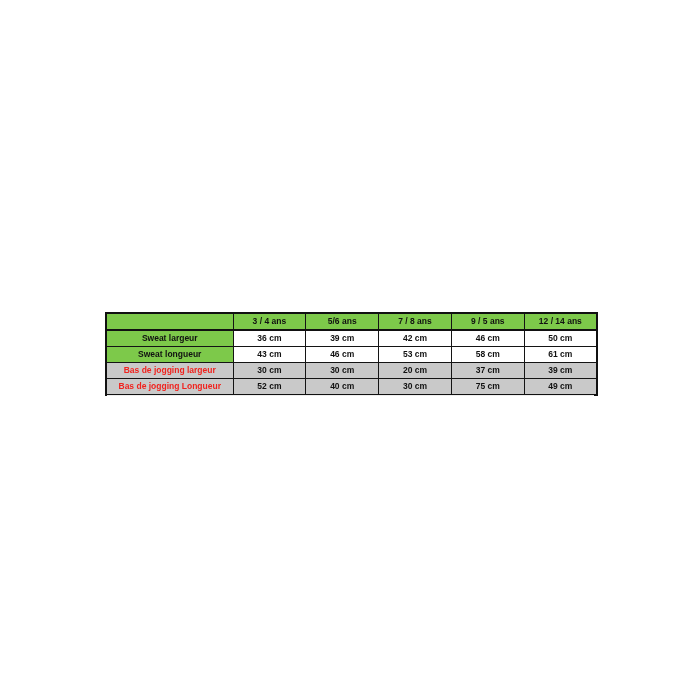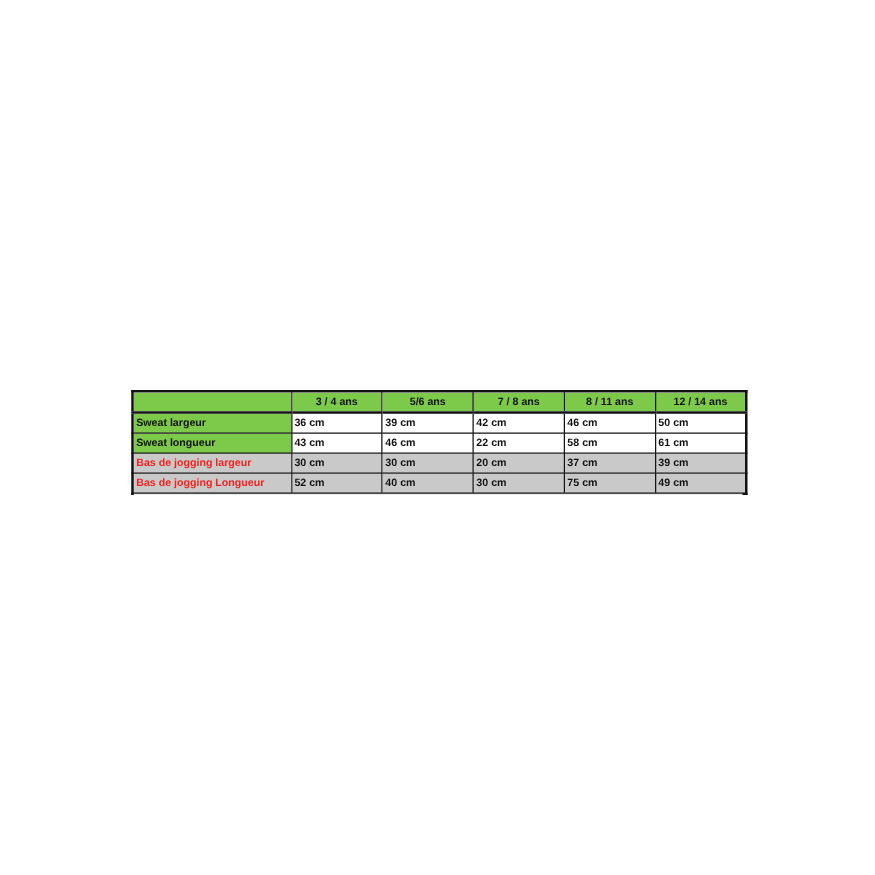--- a/index.html
+++ b/index.html
@@ -39,21 +39,21 @@
   }
 
   table.size-chart td,
   table.size-chart th {
     border: 1px solid #141414;
     height: 15px;
     padding: 0 2px;
     font-size: 8.5px;
     font-weight: bold;
     line-height: 15px;
-    text-align: left;
+    text-align: center;
     white-space: nowrap;
     overflow: hidden;
     font-family: "Liberation Sans", sans-serif;
   }
 
   
   col.c-label { width: 127px; }
   col.c-size  { width: 72.8px; }
 
   
@@ -118,38 +118,38 @@
         <col class="c-size">
         <col class="c-size">
       </colgroup>
       <tbody>
 
         <tr class="header-row">
           <td class="corner-cell"></td>
           <td>3 / 4 ans</td>
           <td>5/6 ans</td>
           <td>7 / 8 ans</td>
-          <td>8 / 11 ans</td>
+          <td>9 / 5 ans</td>
           <td>12 / 14 ans</td>
         </tr>
 
         <tr>
           <td class="label-cell label-green">Sweat largeur</td>
           <td class="val-white">36 cm</td>
           <td class="val-white">39 cm</td>
           <td class="val-white">42 cm</td>
           <td class="val-white">46 cm</td>
           <td class="val-white">50 cm</td>
         </tr>
 
         <tr>
           <td class="label-cell label-green">Sweat longueur</td>
           <td class="val-white">43 cm</td>
           <td class="val-white">46 cm</td>
-          <td class="val-white">22 cm</td>
+          <td class="val-white">53 cm</td>
           <td class="val-white">58 cm</td>
           <td class="val-white">61 cm</td>
         </tr>
 
         <tr>
           <td class="label-cell label-gray">Bas de jogging  largeur</td>
           <td class="val-gray">30 cm</td>
           <td class="val-gray">30 cm</td>
           <td class="val-gray">20 cm</td>
           <td class="val-gray">37 cm</td>

